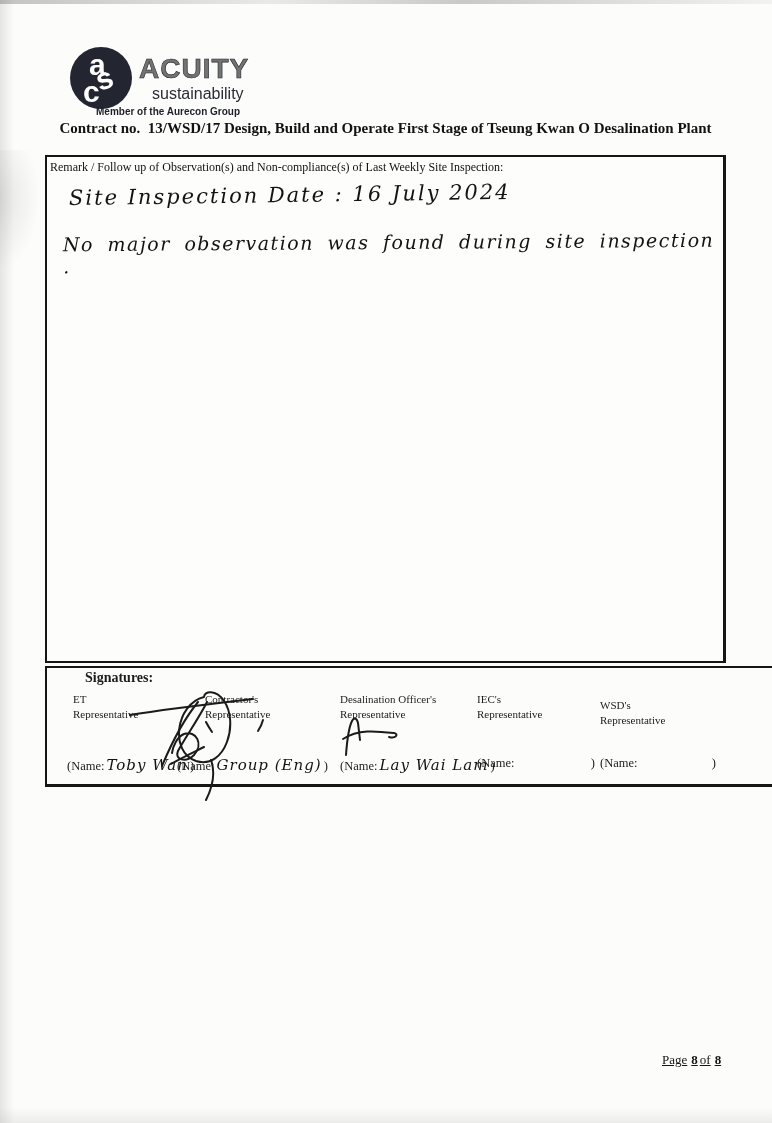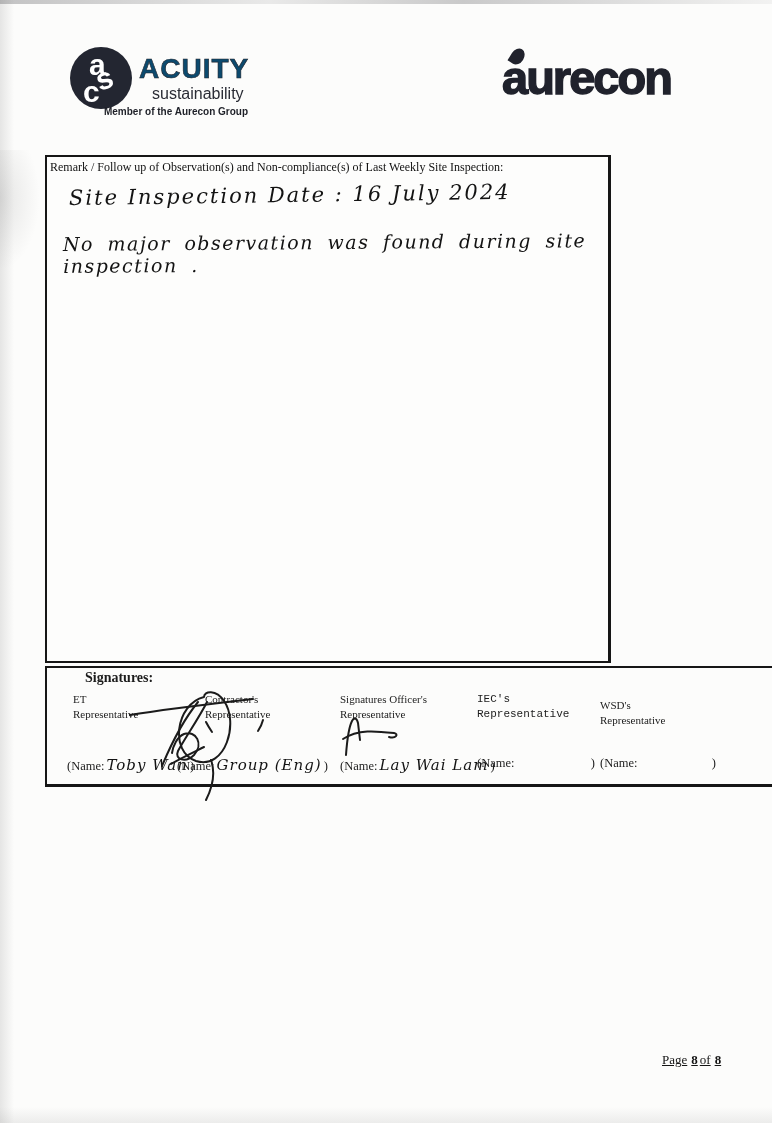--- a/index.html
+++ b/index.html
@@ -24,51 +24,51 @@
   .acuity { position:absolute; top:44px; left:66px; width:200px; }
   .acuity-circle { position:absolute; top:3px; left:4px; width:62px; height:62px;
     background:#232631; border-radius:50%; }
   .acuity-circle span { position:absolute; color:#fff;
     font-family:"Liberation Sans", sans-serif; font-weight:bold; line-height:1; }
   .mono-a { top:3px; left:19px; font-size:30px; }
   .mono-s { top:17px; left:26px; font-size:30px; transform:rotate(-18deg); }
   .mono-c { top:30px; left:13px; font-size:30px; }
   .acuity-name { position:absolute; top:9px; left:73px;
     font-family:"Liberation Sans", sans-serif; font-weight:bold; font-size:28px;
-    letter-spacing:1px; color:#0c4a6e; -webkit-text-stroke:.6px #23252e; }
+    letter-spacing:1px; color:#737373; -webkit-text-stroke:.6px #23252e; }
   .acuity-sub { position:absolute; top:41px; left:86px;
     font-family:"Liberation Sans", sans-serif; font-size:16px; color:#2a2c35; }
-  .acuity-tag { position:absolute; top:62px; left:30px; width:160px; text-align:center;
+  .acuity-tag { position:absolute; top:62px; left:30px; width:160px; 
     font-family:"Liberation Sans", sans-serif; font-weight:bold; font-size:10px; color:#1e2028; }
   .aurecon { position:absolute; top:50px; left:502px; }
   .aurecon-word { font-family:"Liberation Sans", sans-serif; font-weight:bold;
     font-size:47px; letter-spacing:-2px; color:#20222c; -webkit-text-stroke:1.4px #20222c; }
   .aurecon-drop { position:absolute; top:-2px; left:9px; width:13px; height:17px;
     background:#20222c; border-radius:60% 60% 60% 4%; transform:rotate(32deg); }
 
   .contract-title { position:absolute; top:120px; left:45px; width:681px;
     text-align:center; font-weight:bold; font-size:15px; white-space:pre-wrap; color:#121212; }
 
   
-  .remarks-box { position:absolute; top:155px; left:45px; width:566px; height:508px;
+  .remarks-box { position:absolute; top:155px; left:45px; width:681px; height:508px;
     border:2px solid #161616; border-right-width:3px; background:rgba(255,255,255,.4); }
   .remarks-header { position:absolute; top:3px; left:3px; font-size:12px; color:#111; }
   .hand { font-family:"DejaVu Serif", serif; font-style:italic; color:#131313; }
   .hand-line1 { position:absolute; top:26px; left:22px; font-size:21px;
     letter-spacing:2px; transform:rotate(-.8deg); }
   .hand-line2 { position:absolute; top:74px; left:16px; font-size:19px;
     letter-spacing:1.5px; transform:rotate(-.4deg); word-spacing:6px; }
 
   
   .sign-box { position:absolute; top:666px; left:45px; width:735px; height:121px;
     border:2px solid #161616; border-bottom-width:3px; border-right-width:3px; }
   .sign-heading { position:absolute; top:2px; left:38px; font-weight:bold; font-size:14px; }
   .role { position:absolute; top:24px; font-size:11px; line-height:15px; width:140px; }
   .role-c1 { left:26px; } .role-c2 { left:158px; } .role-c3 { left:293px; }
-  .role-c4 { left:430px;font-family:Liberation Mono, monospace; } .role-c5 { left:553px;margin-top:6px; }
+  .role-c4 { left:430px; } .role-c5 { left:553px;margin-top:6px; }
   .namecell { position:absolute; top:88px; font-size:12.5px; white-space:nowrap; }
   .name-c1 { left:20px; } .name-c2 { left:130px; } .name-c3 { left:293px; }
   .name-c4 { left:430px; width:118px; } .name-c5 { left:553px; width:116px; }
   .namecell .hand { font-size:15px; margin:0 2px; letter-spacing:1px; }
   .name-c4, .name-c5 { display:inline-flex; justify-content:space-between; }
 
   .sig-svg { position:absolute; top:660px; left:45px; width:681px; height:150px;
     overflow:visible; pointer-events:none; }
   .sig-svg path { fill:none; stroke:#1b1b1b; stroke-width:2; stroke-linecap:round; }
 
@@ -89,45 +89,42 @@
     <div class="acuity-circle">
       <span class="mono-a">a</span>
       <span class="mono-s">s</span>
       <span class="mono-c">c</span>
     </div>
     <div class="acuity-name">ACUITY</div>
     <div class="acuity-sub">sustainability</div>
     <div class="acuity-tag">Member of the Aurecon Group</div>
   </div>
 
-  <div class="aurecon">
-    <div class="aurecon-drop"></div>
-    <div class="aurecon-word">aurecon</div>
-  </div>
 
+  <div class="contract-title">Contract no.  13/WSD/17 Design, Build and Operate First Stage of Tseung Kwan O Desalination Plant</div>
 
   <div class="remarks-box">
     <div class="remarks-header">Remark / Follow up of Observation(s) and Non-compliance(s) of Last Weekly Site Inspection:</div>
     <div class="hand hand-line1">Site Inspection Date : 16 July 2024</div>
     <div class="hand hand-line2">No major observation was found during site inspection .</div>
   </div>
 
   <div class="sign-box">
     <div class="sign-heading">Signatures:</div>
 
     <div class="role role-c1">
       <span>ET</span><br>
       <span>Representative</span>
     </div>
     <div class="role role-c2">
       <span>Contractor's</span><br>
       <span>Representative</span>
     </div>
     <div class="role role-c3">
-      <span>Signatures Officer's</span><br>
+      <span>Desalination Officer's</span><br>
       <span>Representative</span>
     </div>
     <div class="role role-c4">
       <span>IEC's</span><br>
       <span>Representative</span>
     </div>
     <div class="role role-c5">
       <span>WSD's</span><br>
       <span>Representative</span>
     </div>

